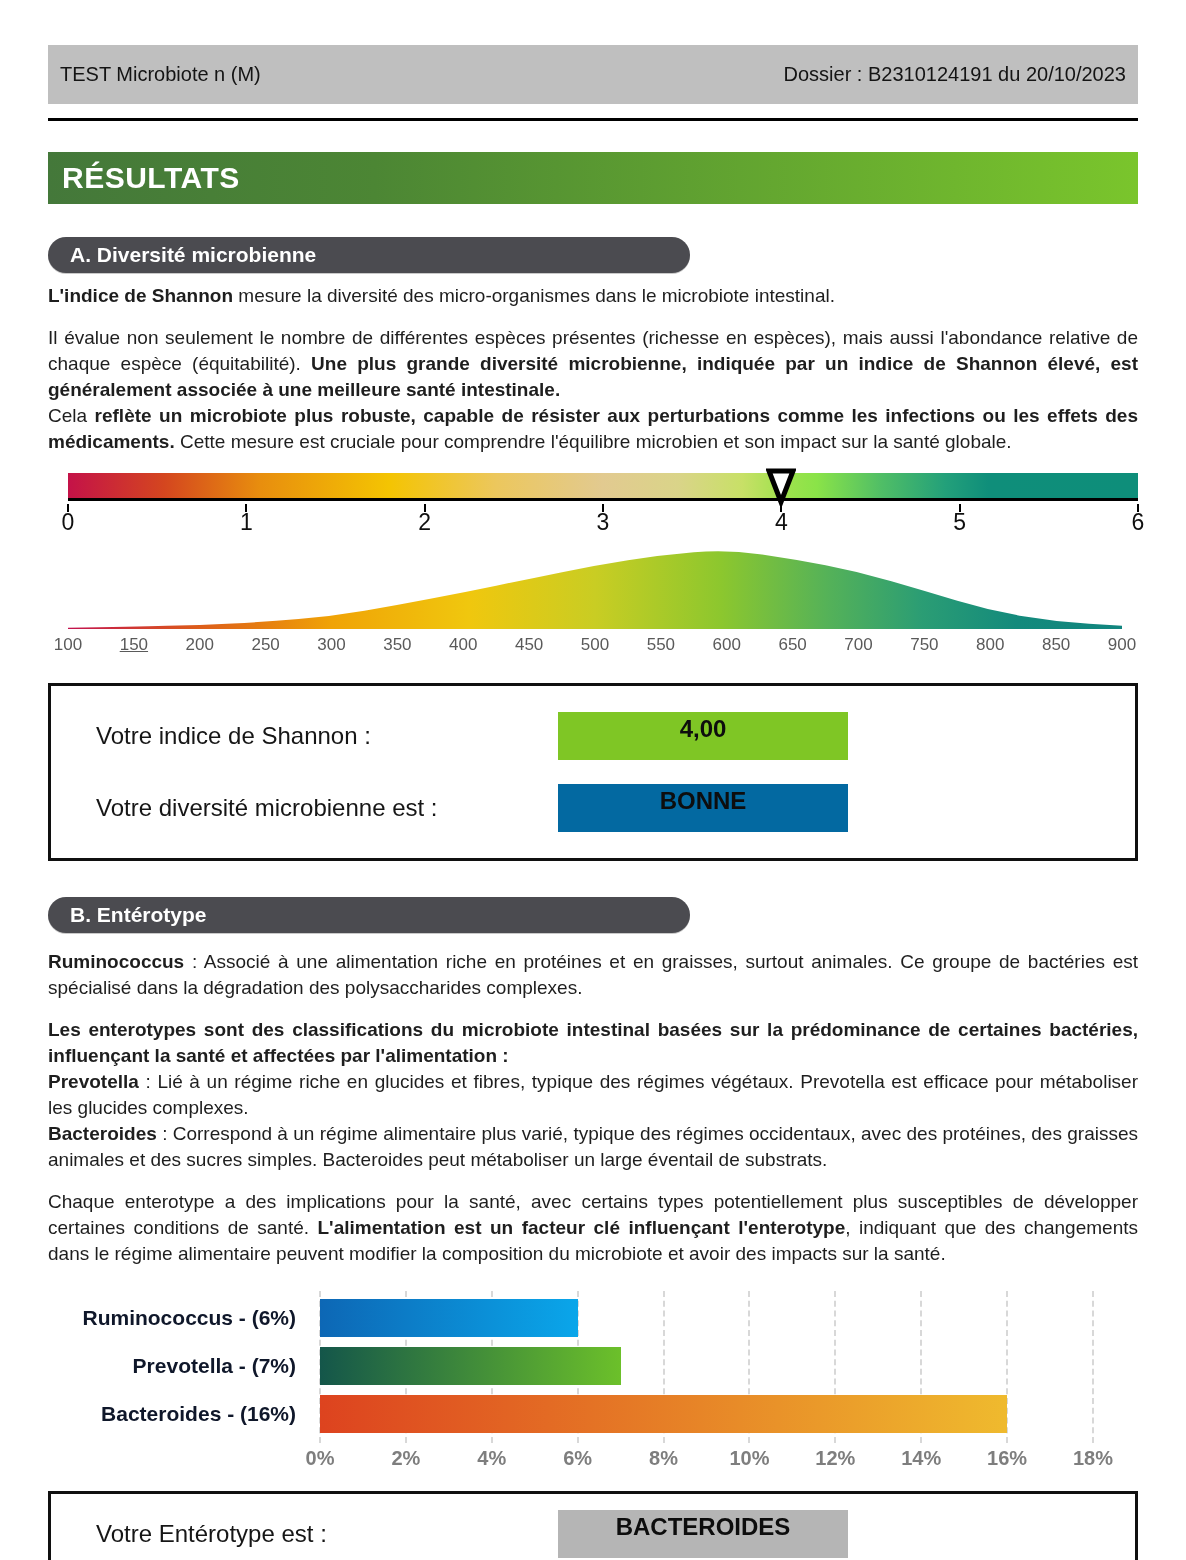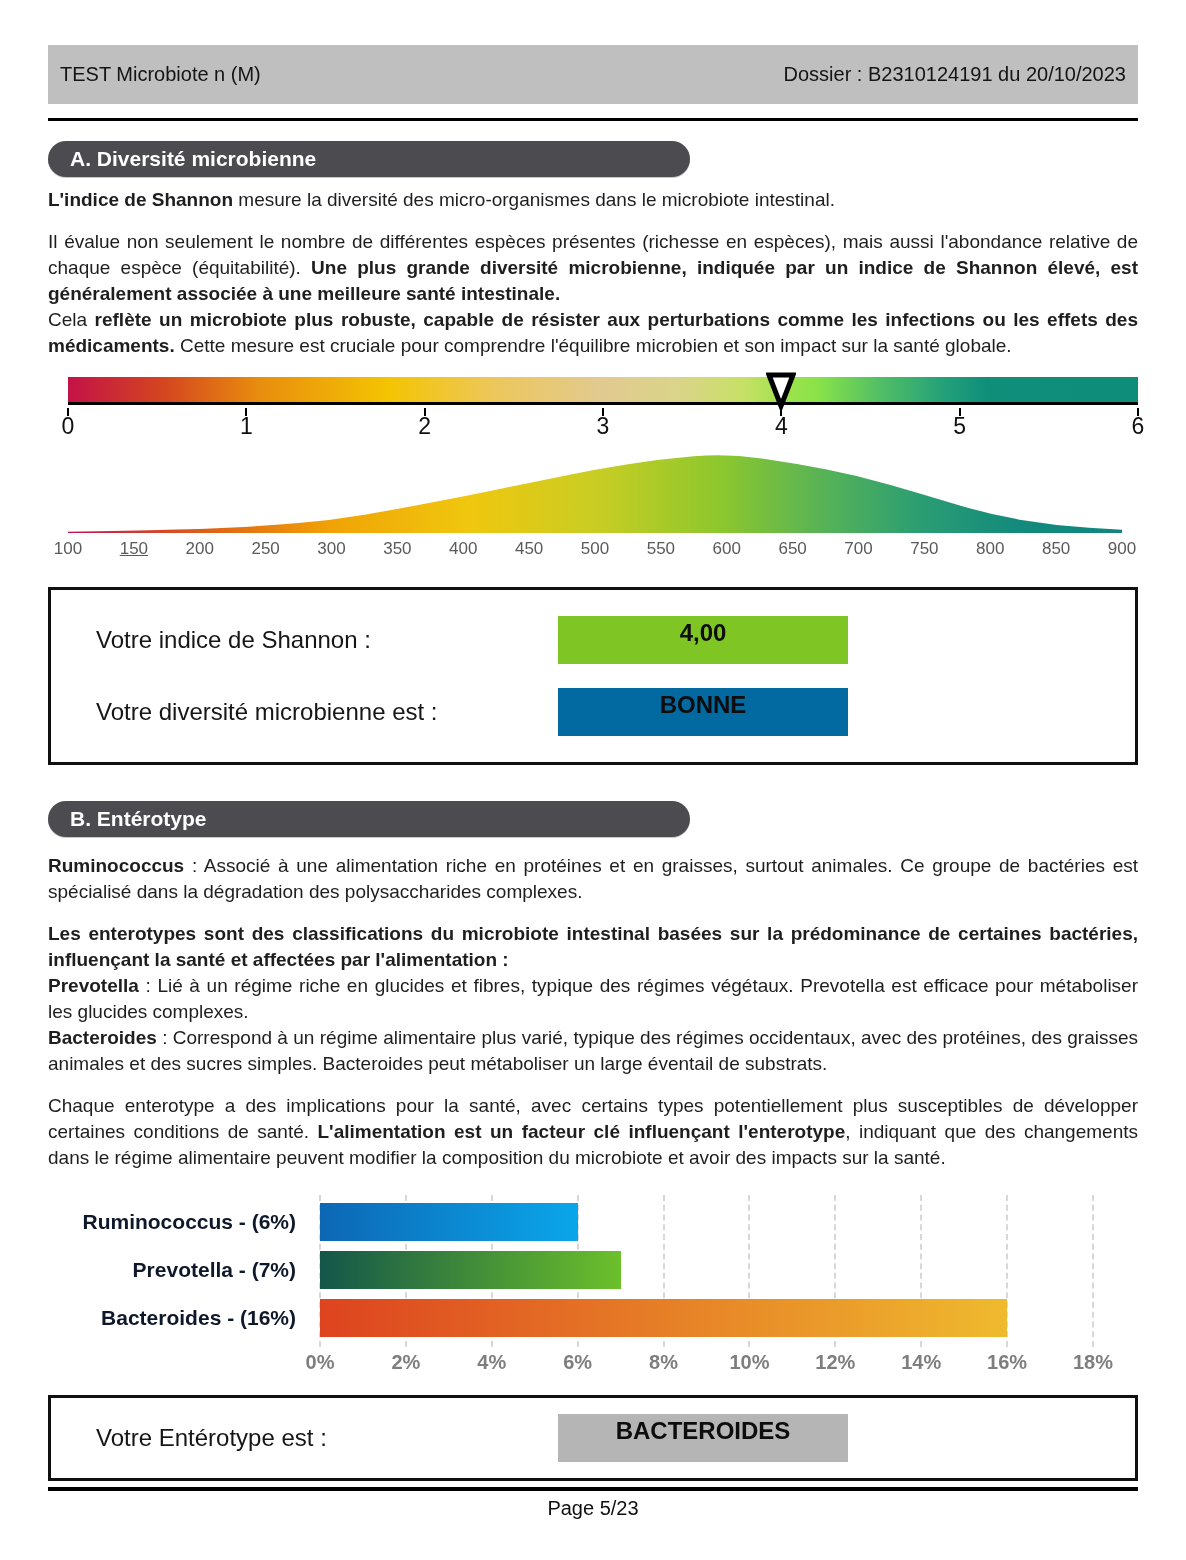--- a/index.html
+++ b/index.html
@@ -12,21 +12,21 @@
                 align-items:center; justify-content:space-between; padding:0 12px;
                 font-size:20px; color:#141414; }
   .rule { border:none; height:3px; background:#000; margin-top:14px; }
 
   
   .banner { margin-top:31px; height:52px; background:linear-gradient(90deg,#44783a 0%,#4c8634 30%,#7ac52c 100%);
             display:flex; align-items:center; padding-left:14px; }
   .banner span { color:#fff; font-weight:bold; font-size:30px; letter-spacing:.5px; }
 
   
-  .pill { margin-top:20px; width:642px; height:36px; background:#4b4b50; border-radius:18px;
+  .pill { margin-top:33px; width:642px; height:36px; background:#4b4b50; border-radius:18px;
           display:flex; align-items:center; padding-left:22px; box-shadow:0 1px 0 #c9c9c9; }
   .pill span { color:#fff; font-weight:bold; font-size:21px; }
 
   .body-text { font-size:19px; line-height:26px; text-align:justify; color:#1e1e1e; }
   .mt16 { margin-top:16px; }
   .mt10 { margin-top:10px; }
 
   
   .scale-chart { margin:18px 0 0 20px; position:relative; }
   .scale-bar { height:28px; border-bottom:3px solid #000; position:relative; }
@@ -78,20 +78,23 @@
 
 <div class="page">
 
   <div class="header-bar">
     <span>TEST Microbiote n (M)</span>
     <span>Dossier : B2310124191 du 20/10/2023</span>
   </div>
 
   <hr class="rule">
 
+  <div class="banner">
+    <span>RÉSULTATS</span>
+  </div>
 
   <div class="pill">
     <span>A. Diversité microbienne</span>
   </div>
 
   <p class="body-text mt10"><b>L'indice de Shannon</b><span> mesure la diversité des micro-organismes dans le microbiote intestinal.</span></p>
   <p class="body-text mt16"><span>Il évalue non seulement le nombre de différentes espèces présentes (richesse en espèces), mais aussi l'abondance relative de chaque espèce (équitabilité). </span><b>Une plus grande diversité microbienne, indiquée par un indice de Shannon élevé, est généralement associée à une meilleure santé intestinale.</b></p>
   <p class="body-text"><span>Cela </span><b>reflète un microbiote plus robuste, capable de résister aux perturbations comme les infections ou les effets des médicaments.</b><span> Cette mesure est cruciale pour comprendre l'équilibre microbien et son impact sur la santé globale.</span></p>
 
   <div class="scale-chart">

